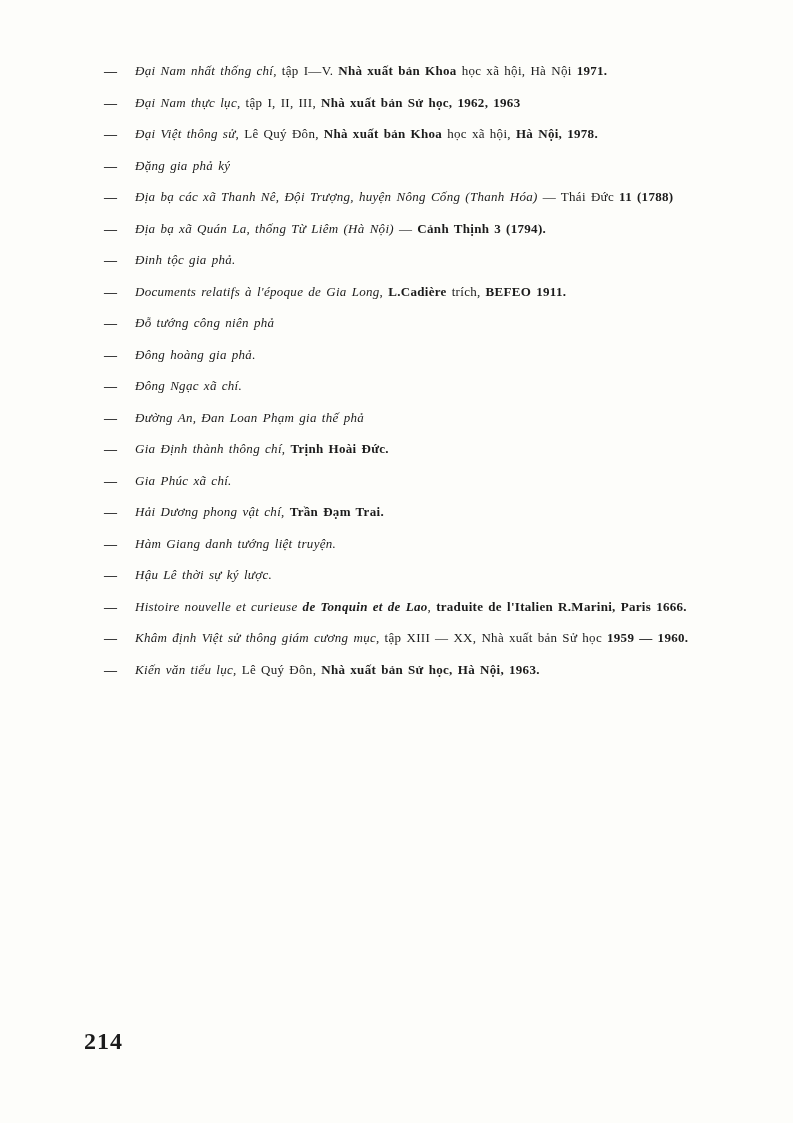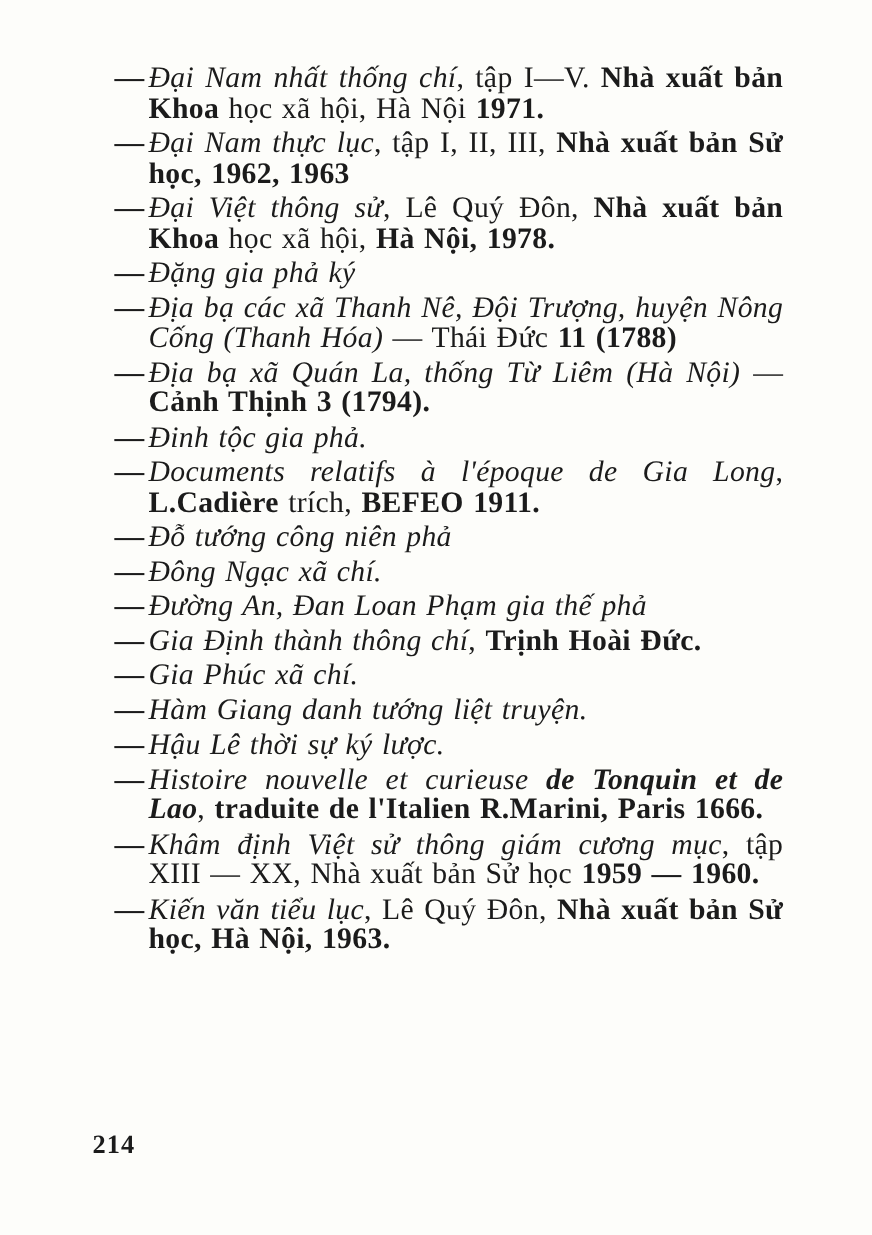--- a/index.html
+++ b/index.html
@@ -19,21 +19,21 @@
     position: absolute;
     inset: 0;
   }
   .bib-list {
     position: absolute;
     left: 104px;
     top: 57px;
     width: 608px;
   }
   .bib-item {
-    font-size: 27px;
+    font-size: 13px;
     line-height: 27.5px;
     text-align: justify;
     padding-left: 31px;
     text-indent: -31px;
     margin: 0 0 4px 0;
     letter-spacing: 0.3px;
     word-spacing: 1.5px;
   }
   .dash {
     display: inline-block;
@@ -61,24 +61,26 @@
   <div class="bib-list">
       <div class="bib-item"><span class="dash">— </span><span class="s-i">Đại Nam nhất thống chí</span><span class="s-r">, tập I—V. </span><span class="s-b">Nhà xuất bản Khoa</span><span class="s-r"> học xã hội, Hà Nội </span><span class="s-b">1971.</span></div>
       <div class="bib-item"><span class="dash">— </span><span class="s-i">Đại Nam thực lục</span><span class="s-r">, tập I, II, III, </span><span class="s-b">Nhà xuất bản Sử học, 1962, 1963</span></div>
       <div class="bib-item"><span class="dash">— </span><span class="s-i">Đại Việt thông sử</span><span class="s-r">, Lê Quý Đôn, </span><span class="s-b">Nhà xuất bản Khoa</span><span class="s-r"> học xã hội, </span><span class="s-b">Hà Nội, 1978.</span></div>
       <div class="bib-item"><span class="dash">— </span><span class="s-i">Đặng gia phả ký</span></div>
       <div class="bib-item"><span class="dash">— </span><span class="s-i">Địa bạ các xã Thanh Nê, Đội Trượng, huyện Nông Cống (Thanh Hóa)</span><span class="s-r"> — Thái Đức </span><span class="s-b">11 (1788)</span></div>
       <div class="bib-item"><span class="dash">— </span><span class="s-i">Địa bạ xã Quán La, thống Từ Liêm (Hà Nội)</span><span class="s-r"> — </span><span class="s-b">Cảnh Thịnh 3 (1794).</span></div>
       <div class="bib-item"><span class="dash">— </span><span class="s-i">Đinh tộc gia phả.</span></div>
       <div class="bib-item"><span class="dash">— </span><span class="s-i">Documents relatifs à l'époque de Gia Long</span><span class="s-r">, </span><span class="s-b">L.Cadière</span><span class="s-r"> trích, </span><span class="s-b">BEFEO 1911.</span></div>
       <div class="bib-item"><span class="dash">— </span><span class="s-i">Đỗ tướng công niên phả</span></div>
+      <div class="bib-item"><span class="dash">— </span><span class="s-i">Đông hoàng gia phả.</span></div>
       <div class="bib-item"><span class="dash">— </span><span class="s-i">Đông Ngạc xã chí.</span></div>
       <div class="bib-item"><span class="dash">— </span><span class="s-i">Đường An, Đan Loan Phạm gia thế phả</span></div>
       <div class="bib-item"><span class="dash">— </span><span class="s-i">Gia Định thành thông chí</span><span class="s-r">, </span><span class="s-b">Trịnh Hoài Đức.</span></div>
       <div class="bib-item"><span class="dash">— </span><span class="s-i">Gia Phúc xã chí.</span></div>
+      <div class="bib-item"><span class="dash">— </span><span class="s-i">Hải Dương phong vật chí</span><span class="s-r">, </span><span class="s-b">Trần Đạm Trai.</span></div>
       <div class="bib-item"><span class="dash">— </span><span class="s-i">Hàm Giang danh tướng liệt truyện.</span></div>
       <div class="bib-item"><span class="dash">— </span><span class="s-i">Hậu Lê thời sự ký lược.</span></div>
       <div class="bib-item"><span class="dash">— </span><span class="s-i">Histoire nouvelle et curieuse </span><span class="s-bi">de Tonquin et de Lao</span><span class="s-r">, </span><span class="s-b">traduite de l'Italien R.Marini, Paris 1666.</span></div>
       <div class="bib-item"><span class="dash">— </span><span class="s-i">Khâm định Việt sử thông giám cương mục</span><span class="s-r">, tập XIII — XX, Nhà xuất bản Sử học </span><span class="s-b">1959 — 1960.</span></div>
       <div class="bib-item"><span class="dash">— </span><span class="s-i">Kiến văn tiểu lục</span><span class="s-r">, Lê Quý Đôn, </span><span class="s-b">Nhà xuất bản Sử học, Hà Nội, 1963.</span></div>
     </div>
   <div class="page-number">214</div>
 </div>
 
 </body></html>

